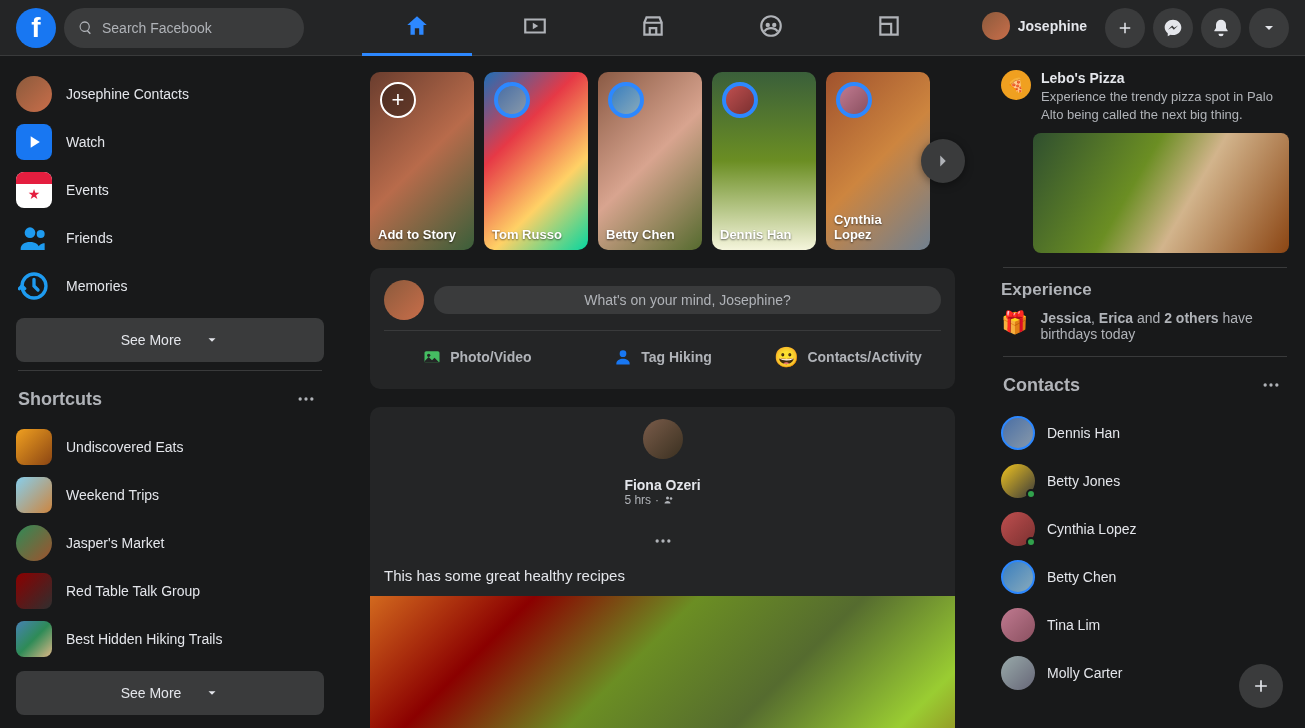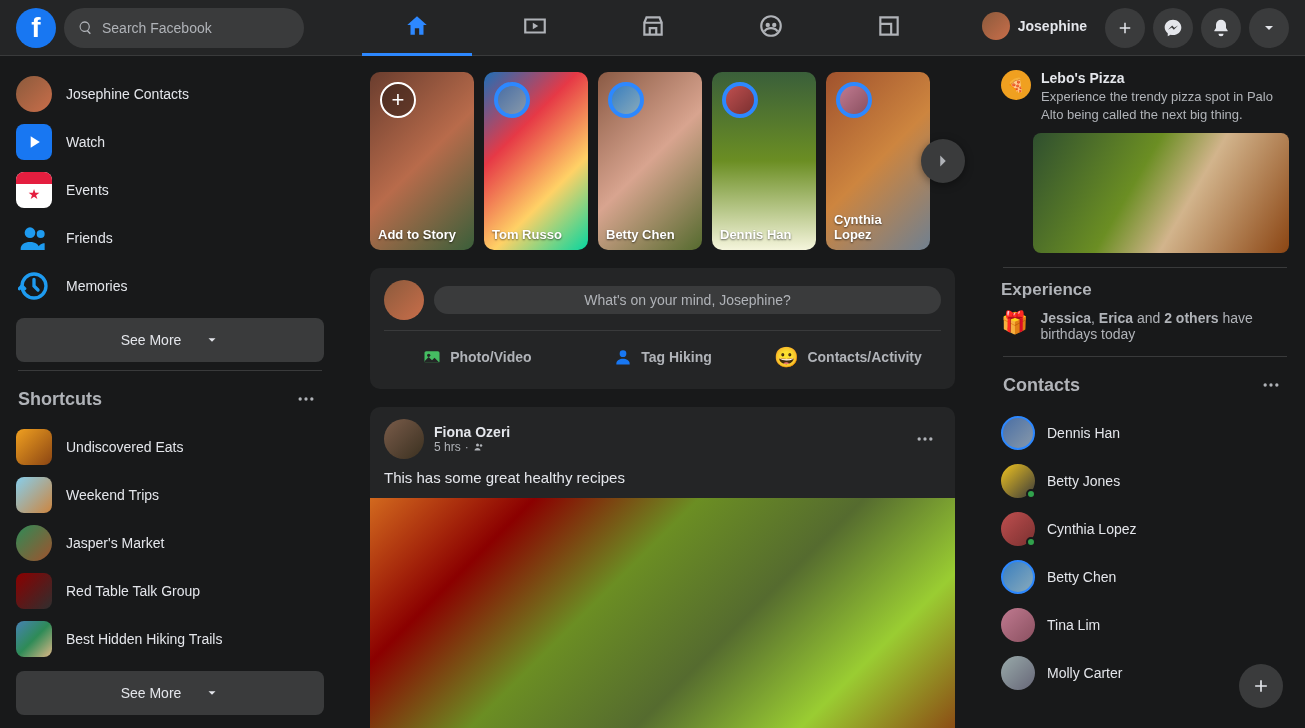--- a/index.html
+++ b/index.html
@@ -51,21 +51,21 @@
   .story .plus{position:absolute;top:10px;left:10px;width:36px;height:36px;border-radius:50%;background:rgba(0,0,0,.35);border:2px solid #fff;display:flex;align-items:center;justify-content:center;color:#fff;font-size:22px;}
   .story-next{position:absolute;right:-10px;top:50%;transform:translateY(-50%);width:44px;height:44px;border-radius:50%;background:var(--card2);display:flex;align-items:center;justify-content:center;cursor:pointer;box-shadow:0 2px 8px rgba(0,0,0,.4);}
   .story-next svg{fill:var(--text2);}
   
   .card{background:var(--card);border-radius:10px;padding:12px 14px;margin-top:18px;}
   .composer-top{display:flex;align-items:center;gap:10px;}
   .composer-input{flex:1;height:28px;background:var(--card2);border-radius:20px;display:flex;align-items:center;padding:0 16px;color:var(--text2);cursor:pointer;justify-content:center;}
   .composer-actions{display:flex;margin-top:10px;border-top:1px solid var(--divider);}
   .caction{flex:1;display:flex;align-items:center;justify-content:center;gap:8px;height:40px;color:var(--text2);font-weight:600;cursor:pointer;border-radius:6px;margin-top:6px;}
   
-  .post-hdr{display:flex;align-items:center;gap:10px;}
+  .post-hdr{display:flex;align-items:center;gap:18px;flex-direction:column;}
   .post-name{font-weight:600;}
   .post-meta{color:var(--text2);font-size:12px;display:flex;align-items:center;gap:4px;}
   .post-body{margin-top:10px;font-size:15px;}
   .post-img{margin:12px -14px 0;height:240px;}
   
   .rsec{margin-bottom:14px;}
   .rtitle{font-size:17px;font-weight:600;color:var(--text2);padding:4px 8px 10px;}
   .sponsor{display:flex;gap:10px;padding:0 8px;cursor:pointer;}
   .sponsor-icon{width:30px;height:30px;border-radius:50%;background:#f0a020;flex-shrink:0;display:flex;align-items:center;justify-content:center;}
   .sponsor-title{font-weight:600;margin-bottom:2px;}

